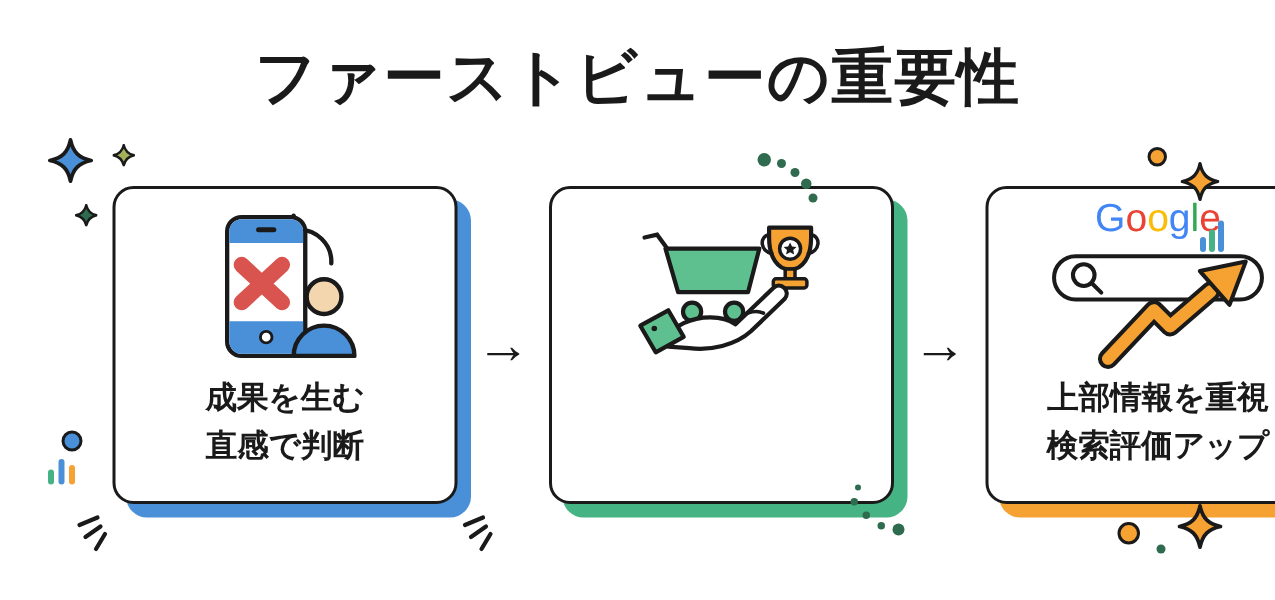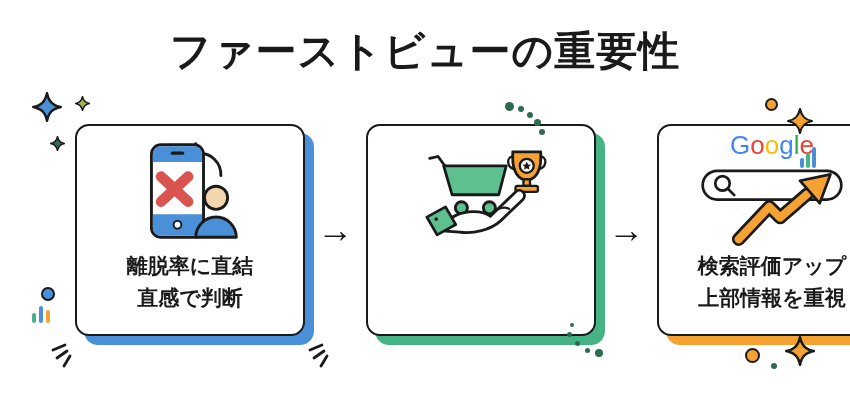--- a/index.html
+++ b/index.html
@@ -51,21 +51,21 @@
           <path d="M30 9.5 h34 a8.5 8.5 0 0 1 8.5 8.5 v8 h-51 v-8 a8.5 8.5 0 0 1 8.5 -8.5 Z" fill="var(--c-blue)"></path>
           <rect x="40" y="15" width="14" height="3.5" rx="1.75" fill="var(--c-ink)"></rect>
           <path d="M21.5 80 h51 v14 a8.5 8.5 0 0 1 -8.5 8.5 h-34 a8.5 8.5 0 0 1 -8.5 -8.5 Z" fill="var(--c-blue)"></path>
           <circle cx="47" cy="91" r="4" fill="#ffffff" stroke="var(--c-ink)" stroke-width="2"></circle>
           <path d="M30 41 L 58 67 M58 41 L 30 67" stroke="var(--c-red)" stroke-width="11" stroke-linecap="round"></path>
           <circle cx="87" cy="63" r="12" fill="var(--c-peach)" stroke="var(--c-ink)" stroke-width="3"></circle>
           <path d="M 66 104 a 21 21 0 0 1 42 0 Z" fill="var(--c-blue)" stroke="var(--c-ink)" stroke-width="3" stroke-linejoin="round"></path>
         </svg>
       </div>
       <div class="card-text">
-        <div>離脱率に直結</div>
+        <div>成果を生む</div>
         <div>直感で判断</div>
       </div>
     </div>
 
     <div class="arrow-cell">→</div>
 
     <div class="card" style="--accent: #45b383;">
       <div class="card-icon">
         <svg width="132" height="112" viewBox="0 0 140 120">
           <path d="M 32 34 L 24 23 L 15 25" fill="none" stroke="var(--c-ink)" stroke-width="3" stroke-linecap="round"></path>
@@ -94,22 +94,22 @@
         <svg width="160" height="90" viewBox="0 0 170 100">
           <rect x="8" y="12" width="154" height="32" rx="16" fill="#ffffff" stroke="var(--c-ink)" stroke-width="3"></rect>
           <circle cx="30" cy="26" r="8" fill="none" stroke="var(--c-ink)" stroke-width="3"></circle>
           <path d="M36 32 L43 39" stroke="var(--c-ink)" stroke-width="3" stroke-linecap="round"></path>
           <polyline points="48,88 82,52 94,64 124,38" fill="none" stroke="var(--c-ink)" stroke-width="15" stroke-linecap="round" stroke-linejoin="round"></polyline>
           <polyline points="48,88 82,52 94,64 124,38" fill="none" stroke="var(--c-orange)" stroke-width="9" stroke-linecap="round" stroke-linejoin="round"></polyline>
           <polygon points="150,16 138,48 116,23" fill="var(--c-orange)" stroke="var(--c-ink)" stroke-width="3" stroke-linejoin="round"></polygon>
         </svg>
       </div>
       <div class="card-text">
+        <div>上部情報を重視</div>
         <div>検索評価アップ</div>
-        <div>上部情報を重視</div>
       </div>
     </div>
 
   </div>
 
   <svg class="deco" style="left:32px;top:92px;" width="30" height="30" viewBox="0 0 24 24">
     <path d="M12 1 C13.4 7.6 16.4 10.6 23 12 C16.4 13.4 13.4 16.4 12 23 C10.6 16.4 7.6 13.4 1 12 C7.6 10.6 10.6 7.6 12 1 Z" fill="var(--c-blue)" stroke="var(--c-ink)" stroke-width="2" stroke-linejoin="round"></path>
   </svg>
   <svg class="deco" style="left:75px;top:96px;" width="15" height="15" viewBox="0 0 24 24">
     <path d="M12 1 C13.4 7.6 16.4 10.6 23 12 C16.4 13.4 13.4 16.4 12 23 C10.6 16.4 7.6 13.4 1 12 C7.6 10.6 10.6 7.6 12 1 Z" fill="var(--c-olive)" stroke="var(--c-ink)" stroke-width="2.5" stroke-linejoin="round"></path>

